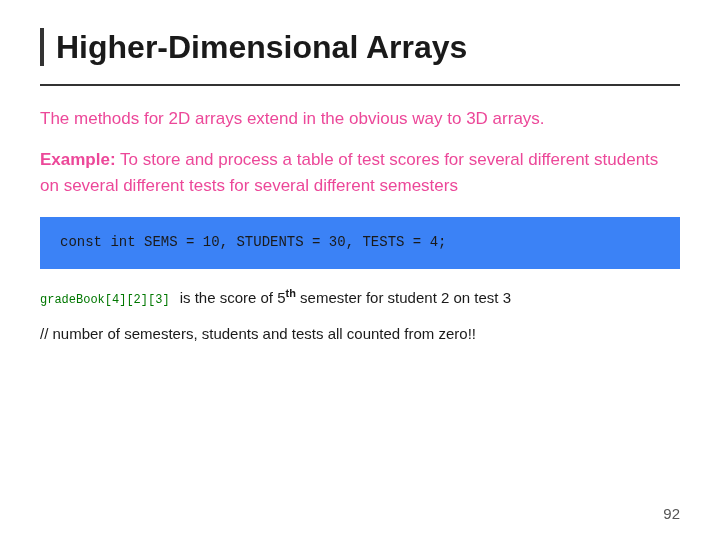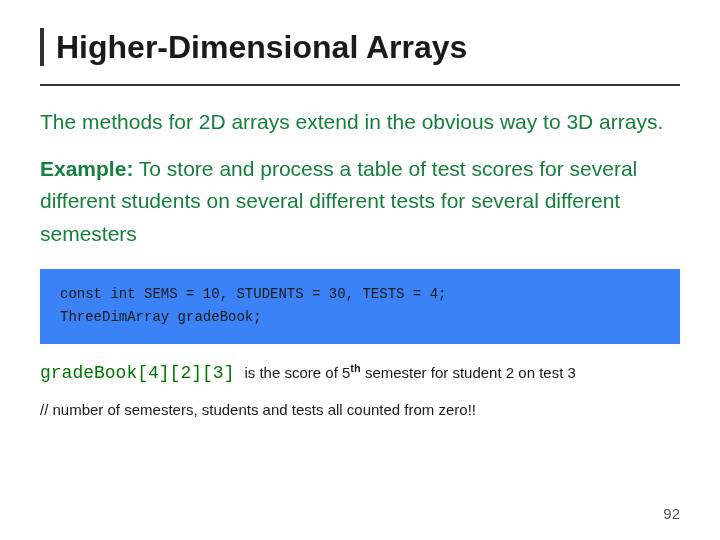--- a/index.html
+++ b/index.html
@@ -37,22 +37,22 @@
       line-height: 1.2;
     }
 
     .divider {
       border: none;
       border-top: 2px solid #333;
       margin-bottom: 20px;
     }
 
     .body-text {
-      font-size: 21px;
-      color: #15803d;
+      font-size: 17px;
+      color: #ec4899;
       line-height: 1.55;
       margin-bottom: 14px;
     }
 
     .code-block {
       font-family: 'Courier New', Courier, monospace;
       font-size: 14px;
       color: #1a1a1a;
       background: #3b82f6;
       padding: 14px 20px;
@@ -60,21 +60,21 @@
       line-height: 1.7;
     }
 
     .code-line {
       display: block;
     }
 
     .highlight-green {
       color: #007700;
       font-family: 'Courier New', Courier, monospace;
-      font-size: 18px;
+      font-size: 12px;
       font-weight: normal;
     }
 
     .inline-description {
       font-size: 15px;
       color: #1a1a1a;
       display: flex;
       align-items: baseline;
       gap: 10px;
       margin-bottom: 18px;
@@ -113,21 +113,20 @@
 
   <p class="body-text">The methods for 2D arrays extend in the obvious way to 3D arrays.</p>
 
   <p class="body-text">
     <strong>Example:</strong>
     <span>  To store and process a table of test scores for several different students on several different tests for  several different semesters</span>
   </p>
 
   <div class="code-block">
     <span class="code-line">const int SEMS = 10, STUDENTS = 30, TESTS = 4;</span>
-    <span class="code-line">ThreeDimArray gradeBook;</span>
   </div>
 
   <div class="inline-description">
     <span class="highlight-green">gradeBook[4][2][3]</span>
     <span>
       <span>is the score of 5</span><sup class="superscript">th</sup><span> semester for student 2 on test 3</span>
     </span>
   </div>
 
   <p class="comment-line">// number of semesters, students and tests all counted from zero!!</p>

